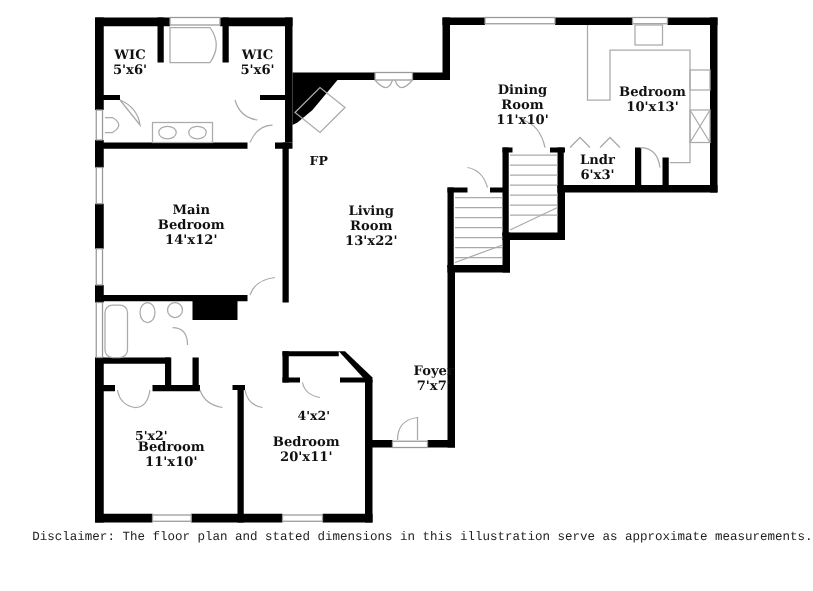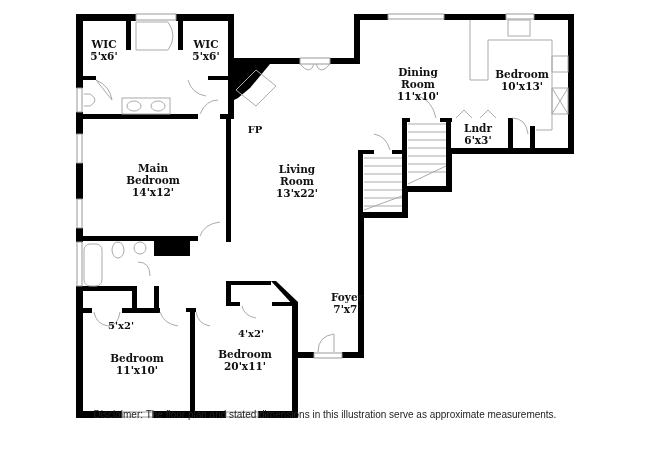--- a/index.html
+++ b/index.html
@@ -1,21 +1,21 @@
 <!DOCTYPE html>
 <html><head>
 <meta charset="utf-8">
 <style>
   html, body { margin: 0; padding: 0; background: #ffffff; }
   body { width: 650px; height: 473px; position: relative; overflow: hidden; font-family: "DejaVu Serif", "Liberation Serif", serif; }
   svg.plan { position: absolute; left: 0; top: 0; width: 650px; height: 473px; }
   .lbl { position: absolute; text-align: center; font-weight: bold; font-size: 10.5px; line-height: 12px; color: #111; white-space: nowrap; transform: translateX(-50%); }
   .lbl span { display: block; }
   .small { font-size: 10px; margin-top: 40px; }
-  .disclaimer { position: absolute; left: 0; width: 650px; top: 408px; text-align: center; font-size: 10px; line-height: 13px; color: #222; font-family: Liberation Sans, sans-serif; }
+  .disclaimer { position: absolute; left: 0; width: 650px; top: 424px; text-align: right; font-size: 10px; line-height: 13px; color: #222; font-family: Liberation Mono, monospace; }
   .disclaimer span { display: block; }
 </style>
 </head>
 <body>
 
 <svg class="plan" viewBox="0 0 650 473" xmlns="http://www.w3.org/2000/svg">
   <g fill="#000">
 
     <rect x="76" y="14" width="60" height="7"></rect>
     <rect x="176" y="14" width="58" height="7"></rect>
@@ -201,21 +201,21 @@
 <div class="lbl" style="left:153px; top:162px;">
   <span>Main</span>
   <span>Bedroom</span>
   <span>14'x12'</span>
 </div>
 <div class="lbl" style="left:297px; top:163px;">
   <span>Living</span>
   <span>Room</span>
   <span>13'x22'</span>
 </div>
-<div class="lbl small" style="left:107px; top:280px;padding-left:28px;">
+<div class="lbl small" style="left:107px; top:304px;padding-left:28px;">
   <span>5'x2'</span>
 </div>
 <div class="lbl small" style="left:251px; top:288px;text-align:right;">
   <span>4'x2'</span>
 </div>
 <div class="lbl" style="left:327px; top:291px;margin-left:20px;">
   <span>Foyer</span>
   <span>7'x7'</span>
 </div>
 <div class="lbl" style="left:137px; top:352px;">

